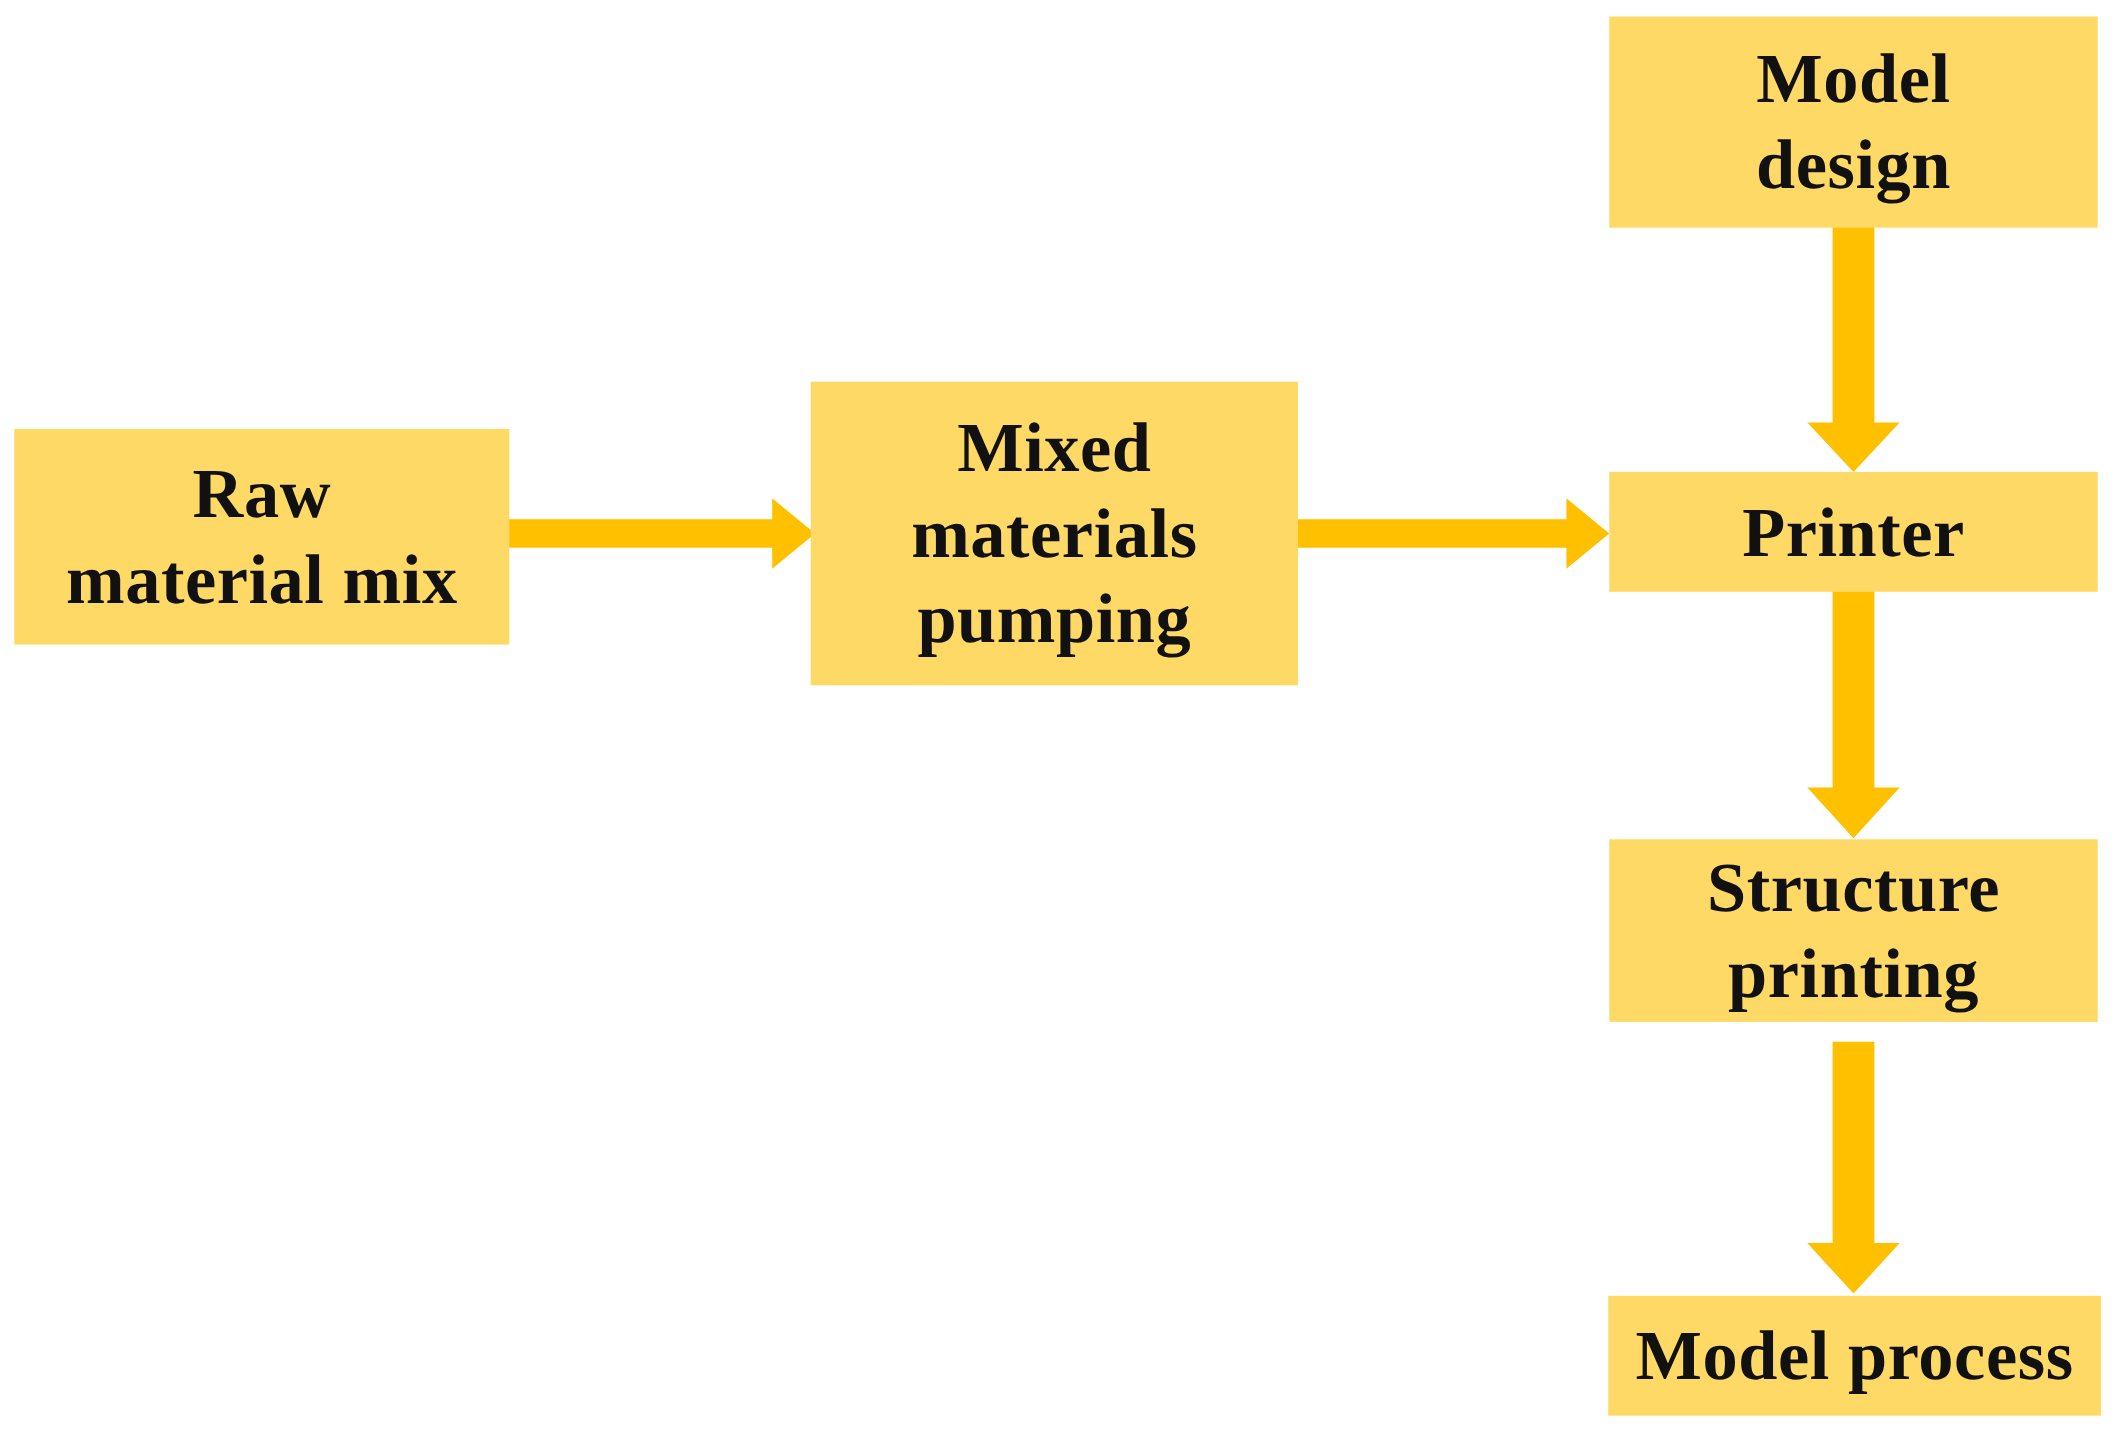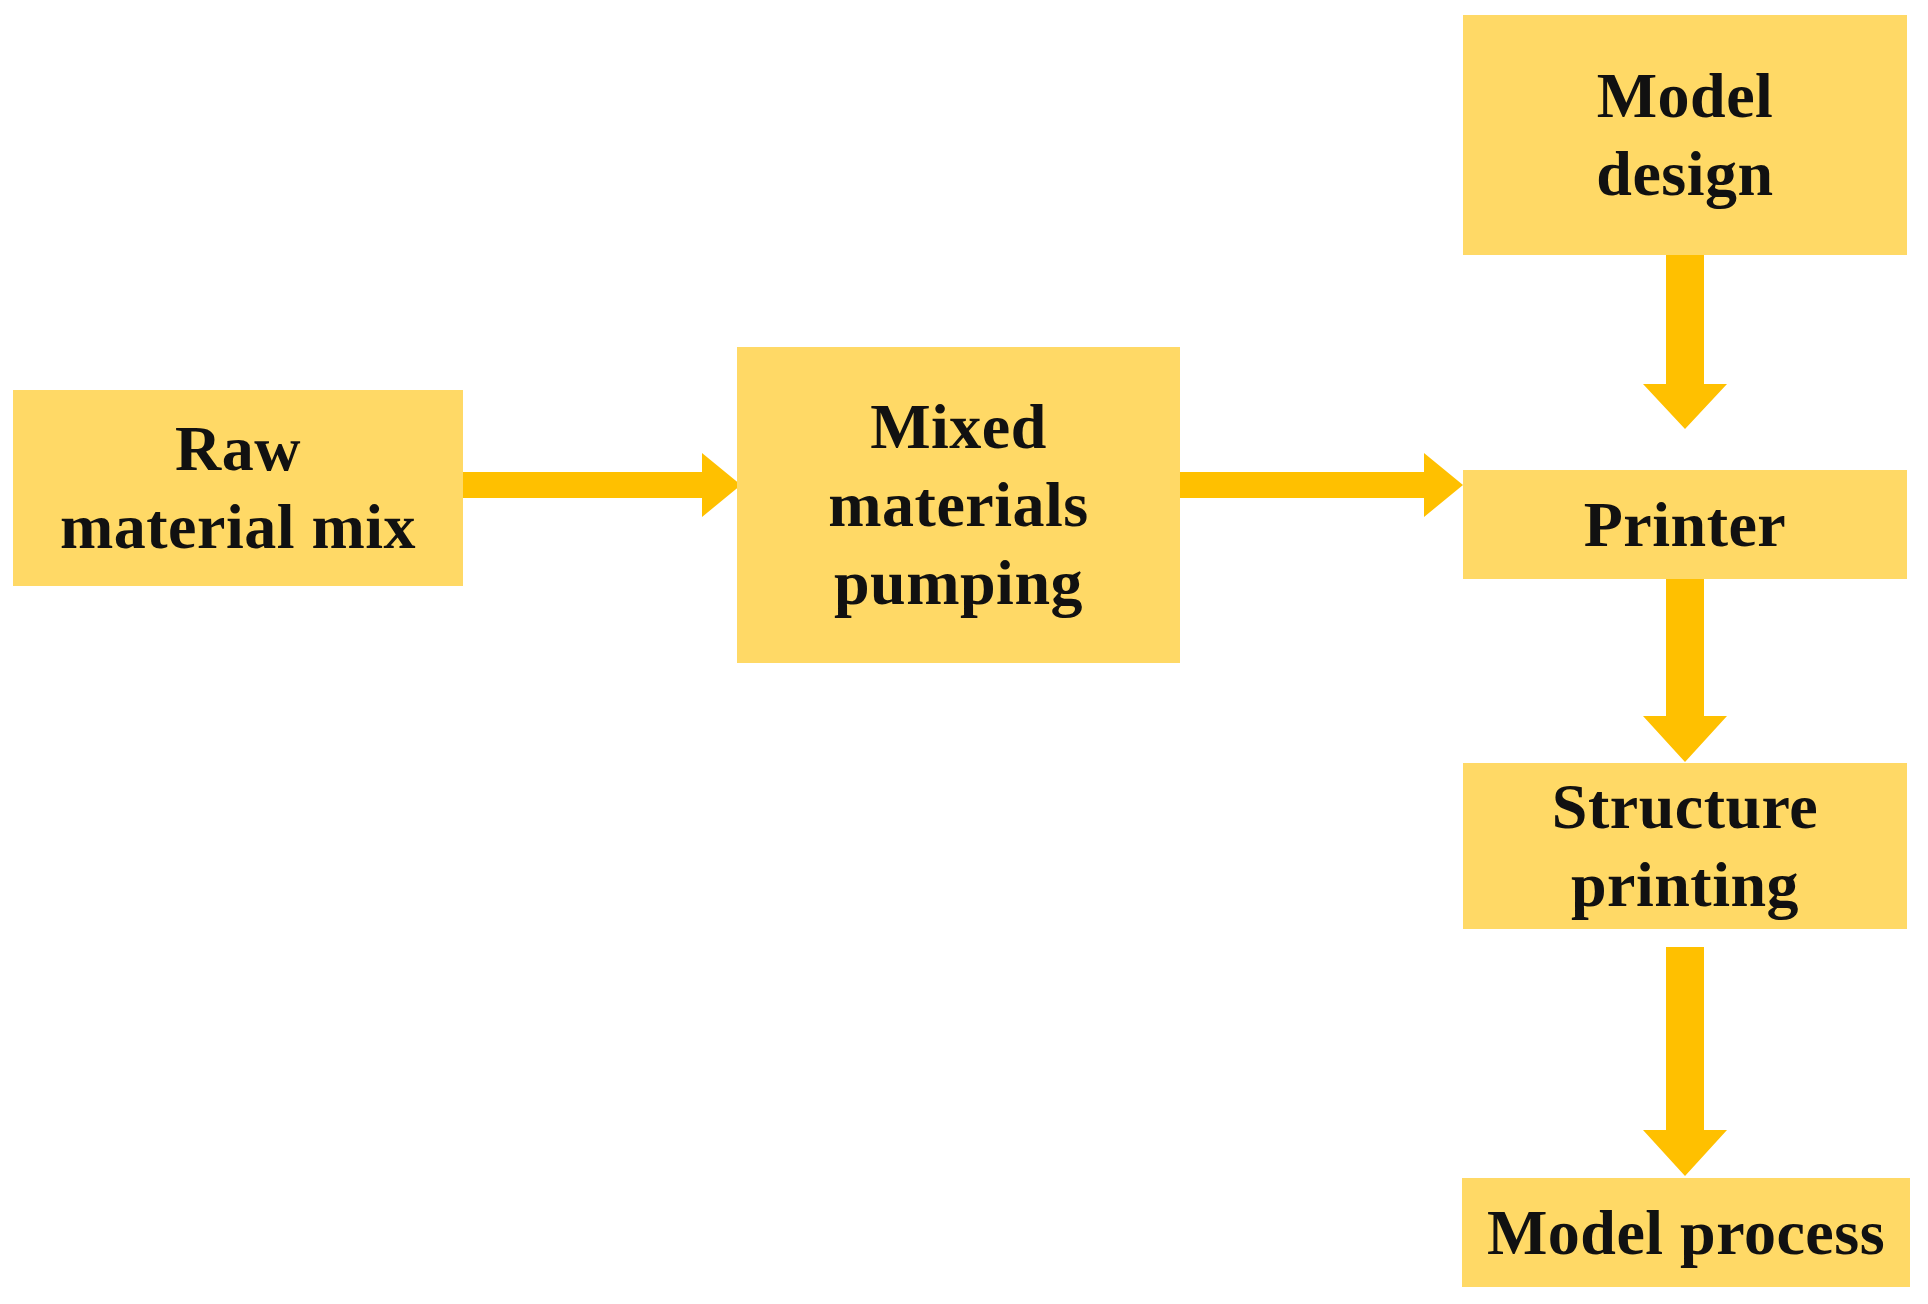--- a/index.html
+++ b/index.html
@@ -44,23 +44,23 @@
   .node-label {
     white-space: pre-line;
     text-align: center;
     font-weight: bold;
     font-size: 64px;
     line-height: 78px;
     color: var(--text);
     letter-spacing: 0.5px;
   }
   #node-raw       { left: 13px;   top: 390px;  width: 450px; height: 196px; align-items: center; }
-  #node-mixed     { left: 737px;  top: 347px;  width: 443px; height: 316px; }
-  #node-model     { left: 1463px; top: 15px;   width: 444px; height: 240px; }
-  #node-printer   { left: 1463px; top: 429px;  width: 444px; height: 109px; margin-top: 41px; }
+  #node-mixed     { left: 737px;  top: 347px;  width: 443px; height: 276px; }
+  #node-model     { left: 1463px; top: 15px;   width: 444px; height: 192px; }
+  #node-printer   { left: 1463px; top: 429px;  width: 444px; height: 109px; }
   #node-structure { left: 1463px; top: 763px;  width: 444px; height: 166px; }
   #node-post      { left: 1462px; top: 1178px; width: 448px; height: 109px; }
 </style>
 </head>
 <body>
 
 <div class="canvas">
 
   <svg class="arrows" viewBox="0 0 1928 1304" xmlns="http://www.w3.org/2000/svg">
     <polygon class="arrow-shape" points="462,472 702,472 702,453 741,485 702,517 702,498 462,498"></polygon>

